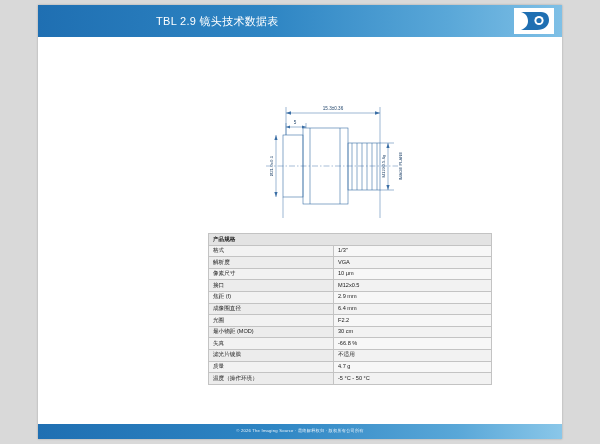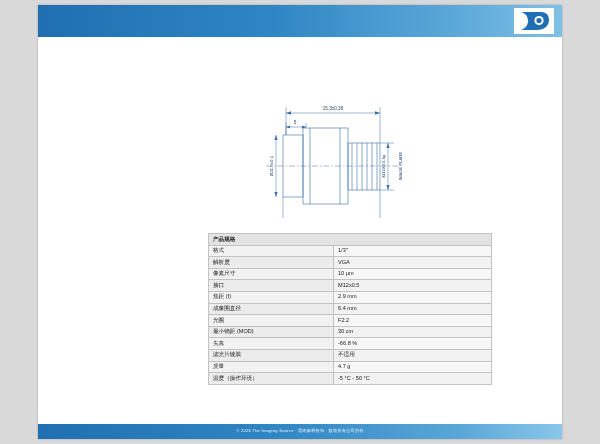--- a/index.html
+++ b/index.html
@@ -99,20 +99,21 @@
   }
   text { font-family: "Liberation Sans", sans-serif; }
 </style>
 </head>
 <body>
 
 <div id="page">
   <div class="sheet">
 
     <div class="header">
+      <div class="header-title">TBL 2.9 镜头技术数据表</div>
       <div class="logo">
         <svg width="34" height="22" viewBox="0 0 34 22">
           <path d="M4 2 L24 2 C30 2 32 6 32 10 C32 16 27 20 20 20 L4 20 C9 18 11 15 11 11 C11 6 8 3 4 2 Z" fill="#1f6fb2"></path>
           <circle cx="22" cy="10.5" r="4.6" fill="#ffffff"></circle>
           <circle cx="22" cy="10.5" r="2.6" fill="#1f6fb2"></circle>
         </svg>
       </div>
     </div>
 
     <div class="drawing">

